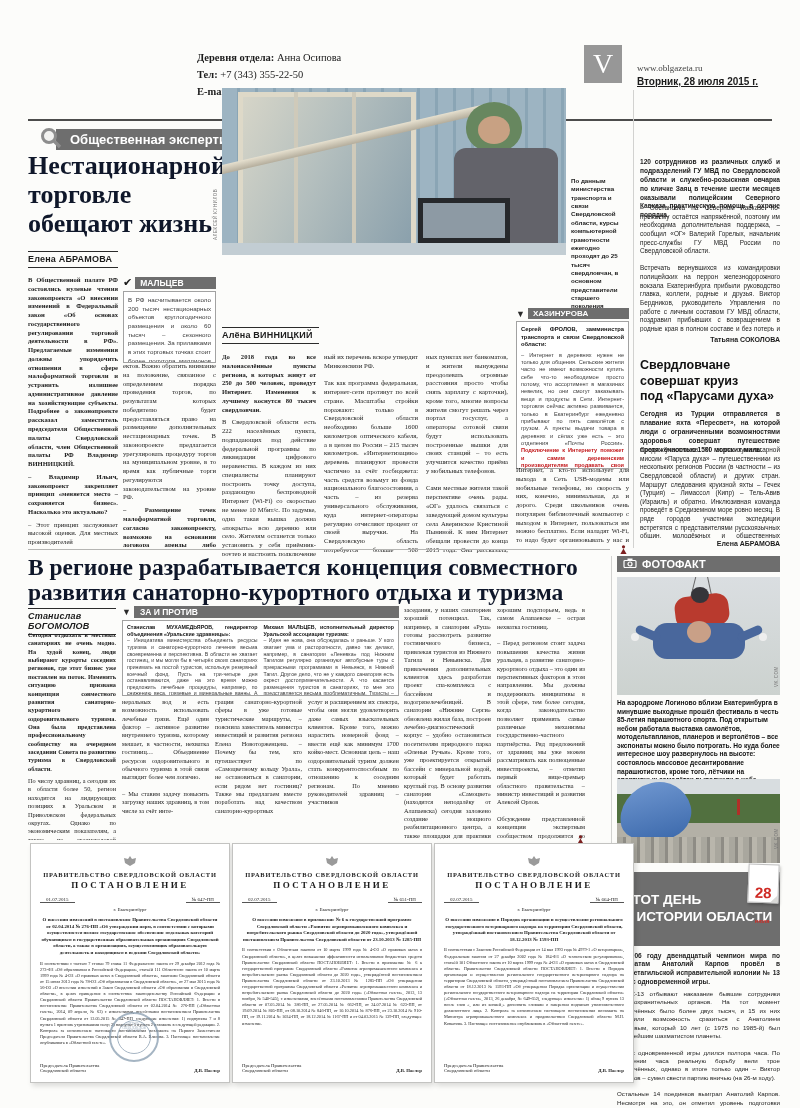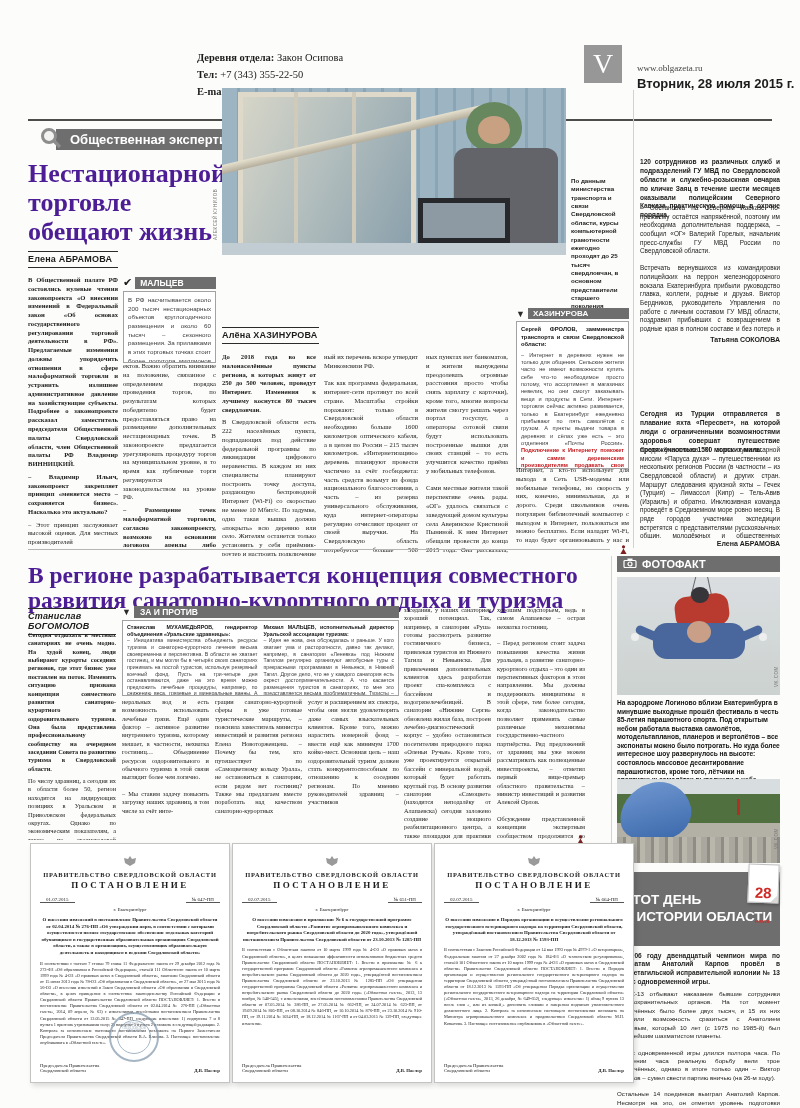--- a/index.html
+++ b/index.html
@@ -19,21 +19,21 @@
   .vbox{width:38px;height:38px;background:#979797;color:#fff;text-align:center;
         font-size:28px;line-height:38px;font-family:"Liberation Serif",serif;}
   .brand{font-size:15px;letter-spacing:1px;color:#2d2d2d;}
   .head-rule{height:2px;background:#4c4c4c;}
 
   .badge{display:flex;align-items:center;height:21px;}
   .badge-bar{background:#6e6e6e;color:#fff;font-family:"Liberation Sans",sans-serif;
              font-weight:bold;font-size:13px;line-height:21px;padding:0 10px 0 14px;}
   .mag{position:relative;left:6px;z-index:2;}
 
-  .h-serif{font-weight:600;line-height:1.12;color:#4c1d95;margin-top:8px;}
+  .h-serif{font-weight:600;line-height:1.12;color:#0f172a;}
   .authorbar{border-top:1px solid #2b2b2b;border-bottom:1px solid #2b2b2b;
              font-family:"Liberation Sans",sans-serif;font-weight:bold;font-size:9px;
              padding:2px 0 3px;letter-spacing:.2px;}
   .colt{font-size:6.6px;line-height:1.33;text-align:justify;overflow:hidden;}
   .colt div{margin-bottom:4px;white-space:pre-line;}
 
   .boxhead{display:flex;align-items:center;gap:3px;}
   .boxbar{background:#6e6e6e;color:#fff;font-family:"Liberation Sans",sans-serif;
           font-weight:bold;flex:1;}
   .graybox{border:1px solid #a2a2a2;background:#fff;}
@@ -78,36 +78,36 @@
   .endmark{display:inline-block;vertical-align:middle;}
 </style>
 </head>
 <body>
 
 <div class="page">
 
   <div class="abs" style="left:197px;top:50px;">
     <div class="edline">
       <span class="b">Деревня отдела:</span>
-      <span>Закон Осипова</span>
+      <span>Анна Осипова</span>
     </div>
     <div class="edline">
       <span class="b">Тел:</span>
       <span>+7 (343) 355-22-50</span>
     </div>
     <div class="edline">
       <span class="b">E-mail:</span>
       <span>osipova@oblgazeta.ru</span>
     </div>
   </div>
   <div class="abs vbox" style="left:584px;top:45px;">
     <span>V</span>
   </div>
   <div class="abs" style="left:637px;top:63px;font-size:9px;color:#444;">www.oblgazeta.ru</div>
-  <div class="abs sans b" style="left:637px;top:76px;font-size:13px;">Вторник, 28 июля 2015 г.</div>
+  <div class="abs sans b" style="left:637px;top:76px;font-size:10px;text-decoration:underline;">Вторник, 28 июля 2015 г.</div>
   <div class="abs head-rule" style="left:28px;top:119px;width:744px;"></div>
 
   <div class="abs badge" style="left:34px;top:129px;">
     <span class="mag">
       <svg width="22" height="22">
           <circle cx="9" cy="9" r="6.5" fill="#f2f2f0" stroke="#8d8d8d" stroke-width="3"></circle>
           <line x1="13.5" y1="13.5" x2="20" y2="20" stroke="#8d8d8d" stroke-width="3.4"></line>
         </svg>
     </span>
     <span class="badge-bar">Общественная экспертиза</span>
@@ -148,21 +148,21 @@
     <div class="abs" style="left:256px;top:28px;width:32px;height:28px;background:#c8a habitualización183;background:#c8a183;border-radius:50%;"></div>
     <div class="abs" style="left:232px;top:60px;width:104px;height:96px;background:#63636a;border-radius:12px 12px 0 0;"></div>
     <div class="abs" style="left:196px;top:110px;width:92px;height:48px;background:#26282b;">
       <div class="abs" style="left:5px;top:5px;right:5px;bottom:8px;background:#8d9aa4;"></div>
     </div>
     <div class="abs" style="left:0;bottom:0;width:100%;height:12px;background:#c2cdd3;"></div>
   </div>
   <div class="abs vcred" style="left:213px;top:160px;height:80px;">АЛЕКСЕЙ КУНИЛОВ</div>
   <div class="abs sans b" style="left:571px;top:177px;width:57px;font-size:6.2px;line-height:1.35;color:#222;">По данным министерства транспорта и связи Свердловской области, курсы компьютерной грамотности ежегодно проходят до 25 тысяч свердловчан, в основном представители старшего поколения</div>
 
-  <div class="abs authorbar" style="left:222px;top:327px;width:97px;">Алёна ХАЗИНУРОВА</div>
+  <div class="abs authorbar" style="left:222px;top:327px;width:97px;">Алёна ВИННИЦКИЙ</div>
   <div class="abs colt" style="left:222px;top:353px;width:94px;height:203px;">
     <div class="b">До 2018 года во все малонаселённые пункты региона, в которых живут от 250 до 500 человек, проведут Интернет. Изменения к лучшему коснутся 80 тысяч свердловчан.</div>
     <div><span>В Свердловской области есть 222 населённых пункта, подпадающих под действие федеральной программы по ликвидации цифрового неравенства. В каждом из них специалисты планируют построить точку доступа, раздающую беспроводной Интернет (Wi-Fi) со скоростью не менее 10 Мбит/с. По задумке, одна такая вышка должна «покрыть» всю деревню или село. Жителям останется только установить у себя приёмник-роутер и настроить подключение на компьютере. Скорость будет невысокая, но и цена соответствующая – 45 рублей в месяц. </span></div>
   </div>
   <div class="abs colt" style="left:324px;top:353px;width:94px;height:203px;">
     <div>ный их перечень вскоре утвердит Минкомсвязи РФ.
 
 Так как программа федеральная, интернет-сети протянут по всей стране. Масштабы стройки поражают: только в Свердловской области необходимо больше 1600 километров оптического кабеля, а в целом по России – 215 тысяч километров. «Интернетизацию» деревень планируют провести частично за счёт госбюджета: часть средств возьмут из фонда национального благосостояния, а часть – из резерва универсального обслуживания, куда интернет-операторы регулярно отчисляют процент от своей выручки. На Свердловскую область потребуется больше 500 миллионов рублей.
 
 Конечно, из-за невысокой скорости функции будут ограничены, но это уже огромный шаг вперёд. Ведь помимо самой возможности выходить в глобальную сеть Интернет принесёт на село дополнительные удобства. Например, наконец-то появятся платёжные терминалы и банкоматы (как писала «ОГ» 5 марта этого года, из-за отсутствия Интернета во многих населён-</div>
@@ -198,20 +198,23 @@
   <div class="abs vrule" style="left:633px;top:90px;height:458px;"></div>
 
   <div class="abs rrlead" style="left:640px;top:158px;width:140px;">120 сотрудников из различных служб и подразделений ГУ МВД по Свердловской области и служебно-розыскная овчарка по кличке Заяц в течение шести месяцев оказывали полицейским Северного Кавказа практическую помощь в охране порядка.</div>
   <div class="abs rrbody" style="left:640px;top:204px;width:140px;height:128px;">– Обстановка на Северном Кавказе по-прежнему остаётся напряжённой, поэтому им необходима дополнительная поддержка, – сообщил «ОГ» Валерий Горелых, начальник пресс-службы ГУ МВД России по Свердловской области.
 
 Встречать вернувшихся из командировки полицейских на перрон железнодорожного вокзала Екатеринбурга прибыли руководство главка, коллеги, родные и друзья. Виктор Бердников, руководитель Управления по работе с личным составом ГУ МВД области, поздравил прибывших с возвращением в родные края в полном составе и без потерь и поблагодарил за выдержку и выполнение поставленных боевых задач. Наиболее отличившиеся полицейские за время службы на территории Северного Кавказа будут представлены к ведомственным наградам.
 
 На прошлой неделе на смену прослужившим 180 суток на Северном Кавказе сотрудникам туда отправился новый сводный отряд.</div>
   <div class="abs rrauthor" style="left:640px;top:336px;width:140px;">Татьяна СОКОЛОВА</div>
 
+  <div class="abs rrtitle" style="left:640px;top:358px;width:140px;">Свердловчане
+совершат круиз
+под «Парусами духа»</div>
   <div class="abs rrlead" style="left:640px;top:410px;width:140px;">Сегодня из Турции отправляется в плавание яхта «Пересвет», на которой люди с ограниченными возможностями здоровья совершат путешествие протяжённостью 1500 морских миль.</div>
   <div class="abs rrbody" style="left:640px;top:446px;width:140px;height:92px;">Среди участников XI этапа гуманитарной миссии «Паруса духа» – путешественники из нескольких регионов России (в частности – из Свердловской области) и других стран. Маршрут следования круизной яхты – Гечек (Турция) – Лимассол (Кипр) – Тель-Авив (Израиль) и обратно. Инклюзивная команда проведёт в Средиземном море ровно месяц. В ряде городов участники экспедиции встретятся с представителями русскоязычных общин, молодёжных и общественных организаций, организуют презентации путешествия, а также первого Всемирного конгресса людей с ограниченными возможностями здоровья, который состоится в Екатеринбурге в 2017 году.</div>
   <div class="abs rrauthor" style="left:640px;top:540px;width:140px;">Елена АБРАМОВА</div>
 
   <div class="abs hrule" style="left:28px;top:549px;width:582px;"></div>
   <div class="abs h-serif pl" style="left:28px;top:555px;width:582px;font-size:23.5px;line-height:1.08;font-family:Liberation Serif, serif;">В регионе разрабатывается концепция совместного
 развития санаторно-курортного отдыха и туризма</div>
   <div class="abs authorbar" style="left:28px;top:608px;width:88px;font-style:italic;">Станислав БОГОМОЛОВ</div>
   <div class="abs colt" style="left:28px;top:631px;width:88px;height:209px;font-size:6.3px;">
     <div class="b">Сегодня отдыхать в местных санаториях не очень модно. На худой конец, люди выбирают курорты соседних регионов, где этот бизнес уже поставлен на поток. Изменить ситуацию призвана концепция совместного развития санаторно-курортного и оздоровительного туризма. Она была представлена профессиональному сообществу на очередном заседании Совета по развитию туризма в Свердловской области.</div>

